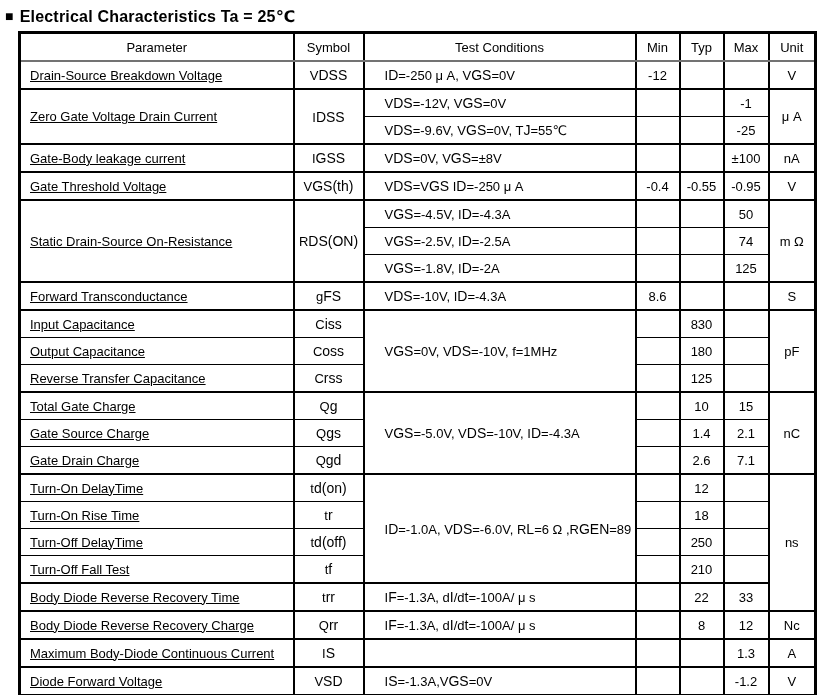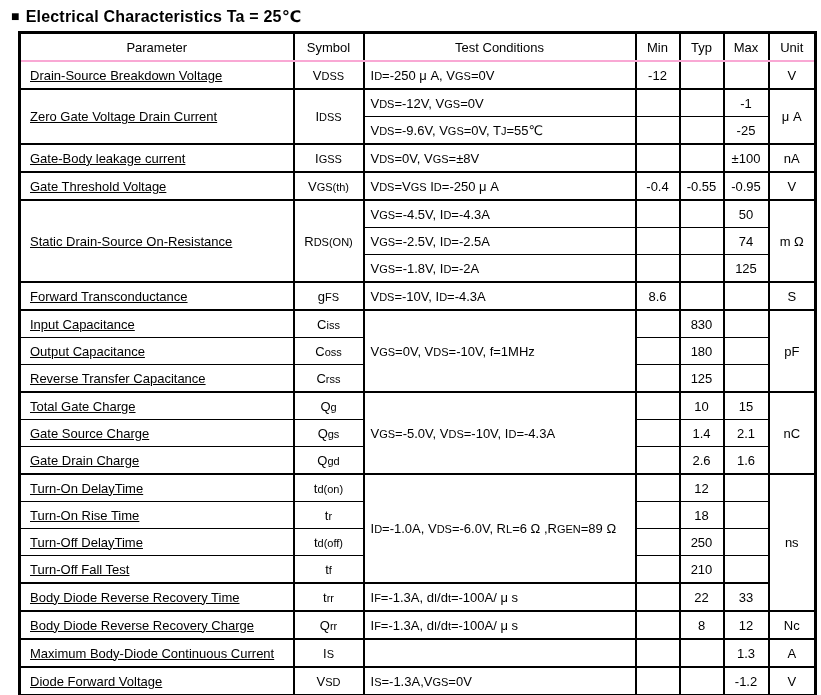--- a/index.html
+++ b/index.html
@@ -4,21 +4,21 @@
 <style>
   html, body {
     margin: 0; padding: 0;
     background: #ffffff;
     width: 821px; height: 695px;
     font-family: "Liberation Sans", "DejaVu Sans", sans-serif;
     color: #000;
     overflow: hidden;
   }
   .title {
-    margin: 7px 0 5px 11px;
+    margin: 7px 0 5px 5px;
     font-size: 16px;
     font-weight: bold;
     letter-spacing: 0.2px;
     white-space: nowrap;
   }
   .title .bullet { font-size: 14px; margin-right: 6px; position: relative; top: -1px; }
   table.spec {
     border-collapse: collapse;
     table-layout: fixed;
     margin-left: 18px;
@@ -33,28 +33,28 @@
     border-bottom: 1px solid #000;
     padding: 0 4px;
     height: 26px;
     text-align: center;
     vertical-align: middle;
     overflow: hidden;
     white-space: nowrap;
   }
   .spec th {
     border-top: 2px solid #000;
-    border-bottom: 2px solid #f9a8d4;
+    border-bottom: 2px solid #737373;
     font-weight: normal;
     height: 26px;
   }
   .spec tr.g td { border-top: 2px solid #000; }
   .spec td.param { text-align: left; padding-left: 9px; text-decoration: underline; }
-  .spec td.tc    { text-align: left; padding-left: 6px; }
-  .sb { font-size: 11px; }
+  .spec td.tc    { text-align: left; padding-left: 20px; }
+  .sb { font-size: 14px; }
 </style>
 </head>
 <body>
 
 <div class="title">
   <span class="bullet">■</span><span>Electrical Characteristics Ta = 25℃</span>
 </div>
 
 <table class="spec">
   <colgroup>
@@ -187,21 +187,21 @@
         <td class="sym">Q<span class="sb">gs</span></td>
         <td class="min"></td>
         <td class="typ">1.4</td>
         <td class="max">2.1</td>
       </tr>
       <tr>
         <td class="param">Gate Drain Charge</td>
         <td class="sym">Q<span class="sb">gd</span></td>
         <td class="min"></td>
         <td class="typ">2.6</td>
-        <td class="max">1.6</td>
+        <td class="max">7.1</td>
       </tr>
       <tr class="g">
         <td class="param">Turn-On DelayTime</td>
         <td class="sym">t<span class="sb">d(on)</span></td>
         <td class="tc" rowspan="4">I<span class="sb">D</span>=-1.0A, V<span class="sb">DS</span>=-6.0V, R<span class="sb">L</span>=6 Ω ,R<span class="sb">GEN</span>=89 Ω</td>
         <td class="min"></td>
         <td class="typ">12</td>
         <td class="max"></td>
         <td class="unit" rowspan="5">ns</td>
       </tr>

